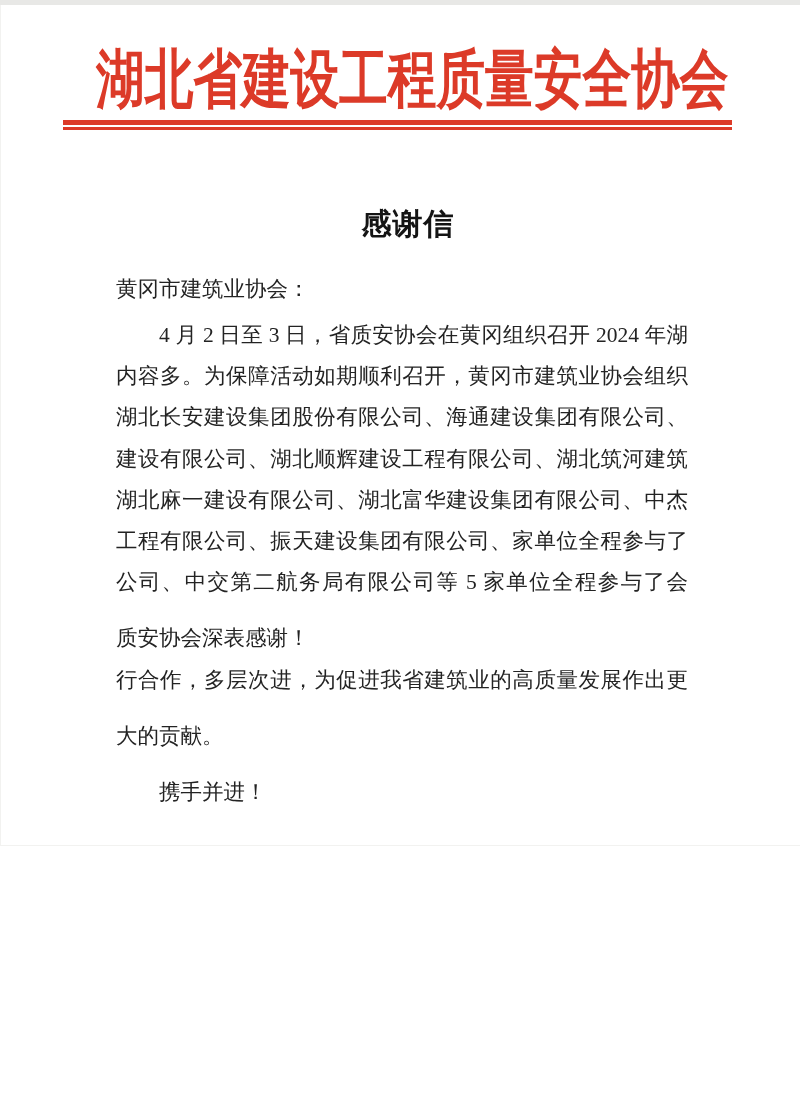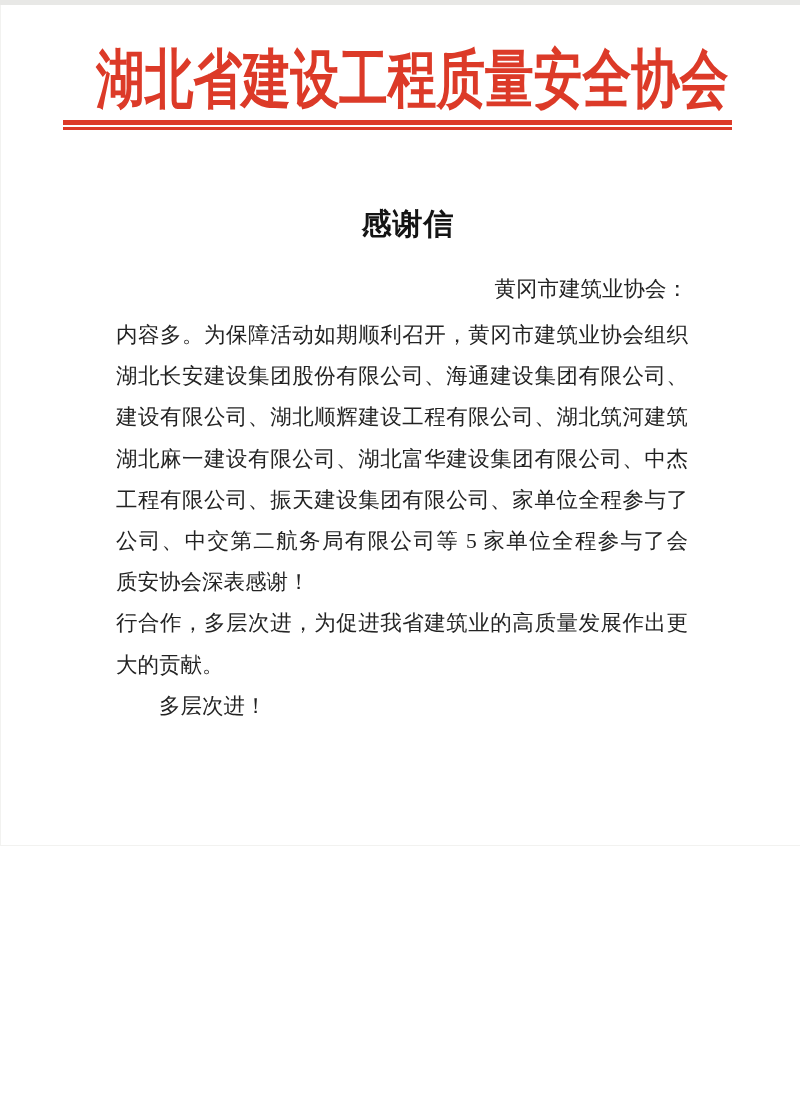--- a/index.html
+++ b/index.html
@@ -19,24 +19,24 @@
   .rule { position:absolute; top:120px; left:63px; width:669px; }
   .rule-thick { height:5px; }
   .rule-thin  { height:3px; margin-top:2px; }
 
   .letter-title {
     position:absolute; top:196px; left:0; width:800px; margin:8px;
     text-align:center; font-size:30px; font-weight:bold; color:#141414; letter-spacing:1px;
   }
 
   .body-text { position:absolute; top:269px; left:116px; width:572px; font-size:21.5px; color:#232323; }
-  .salutation { height:41px; line-height:41px; text-align:right; margin-bottom:5px; }
+  .salutation { height:41px; line-height:41px; text-align:left; margin-bottom:5px; }
   .line { height:41.2px; line-height:41.2px; text-align:justify; text-align-last:justify; overflow:hidden; }
   .line.para-first { text-indent:43px; }
-  .line.para-last  { text-align-last:left; }
+  .line.para-last  { text-align-last:left;margin-top:15px; }
 
   .sign-block { position:absolute; top:936px; left:337px; width:360px; text-align:center; font-size:21.5px; color:#232323; }
   .sign-block .sig-line { height:42px; line-height:42px; }
 
   .seal { position:absolute; left:425px; top:892px; width:182px; height:182px; mix-blend-mode:multiply; opacity:0.9; }
   .seal textPath { font-family:"Liberation Serif", serif; font-weight:bold; }
 </style>
 </head>
 <body>
 
@@ -49,34 +49,35 @@
     <div class="rule-thick" style="background: rgb(220, 58, 40);"></div>
     <div class="rule-thin" style="background: rgb(220, 58, 40);"></div>
   </div>
 
   <h1 class="letter-title">感谢信</h1>
 
   <div class="body-text">
     <div class="salutation">黄冈市建筑业协会：</div>
     <div id="paragraphs">
         <div>
+          <div class="line para-first">4 月 2 日至 3 日，省质安协会在黄冈组织召开 2024 年湖</div>
           <div class="line">内容多。为保障活动如期顺利召开，黄冈市建筑业协会组织</div>
           <div class="line">湖北长安建设集团股份有限公司、海通建设集团有限公司、</div>
           <div class="line">建设有限公司、湖北顺辉建设工程有限公司、湖北筑河建筑</div>
           <div class="line">湖北麻一建设有限公司、湖北富华建设集团有限公司、中杰</div>
           <div class="line">工程有限公司、振天建设集团有限公司、家单位全程参与了会</div>
           <div class="line">公司、中交第二航务局有限公司等 5 家单位全程参与了会</div>
           <div class="line para-last">质安协会深表感谢！</div>
         </div>
         <div>
           <div class="line">行合作，多层次进，为促进我省建筑业的高质量发展作出更</div>
           <div class="line para-last">大的贡献。</div>
         </div>
         <div>
-          <div class="line para-first para-last">多层次进！</div>
+          <div class="line para-first para-last">携手并进！</div>
         </div>
       </div>
   </div>
 
   <div class="sign-block">
     <div class="sig-line">湖北省建设工程质量安全协会</div>
     <div class="sig-line">2024 年 4 月 9 日</div>
   </div>
 
   <svg class="seal" viewBox="0 0 182 182" xmlns="http://www.w3.org/2000/svg">

